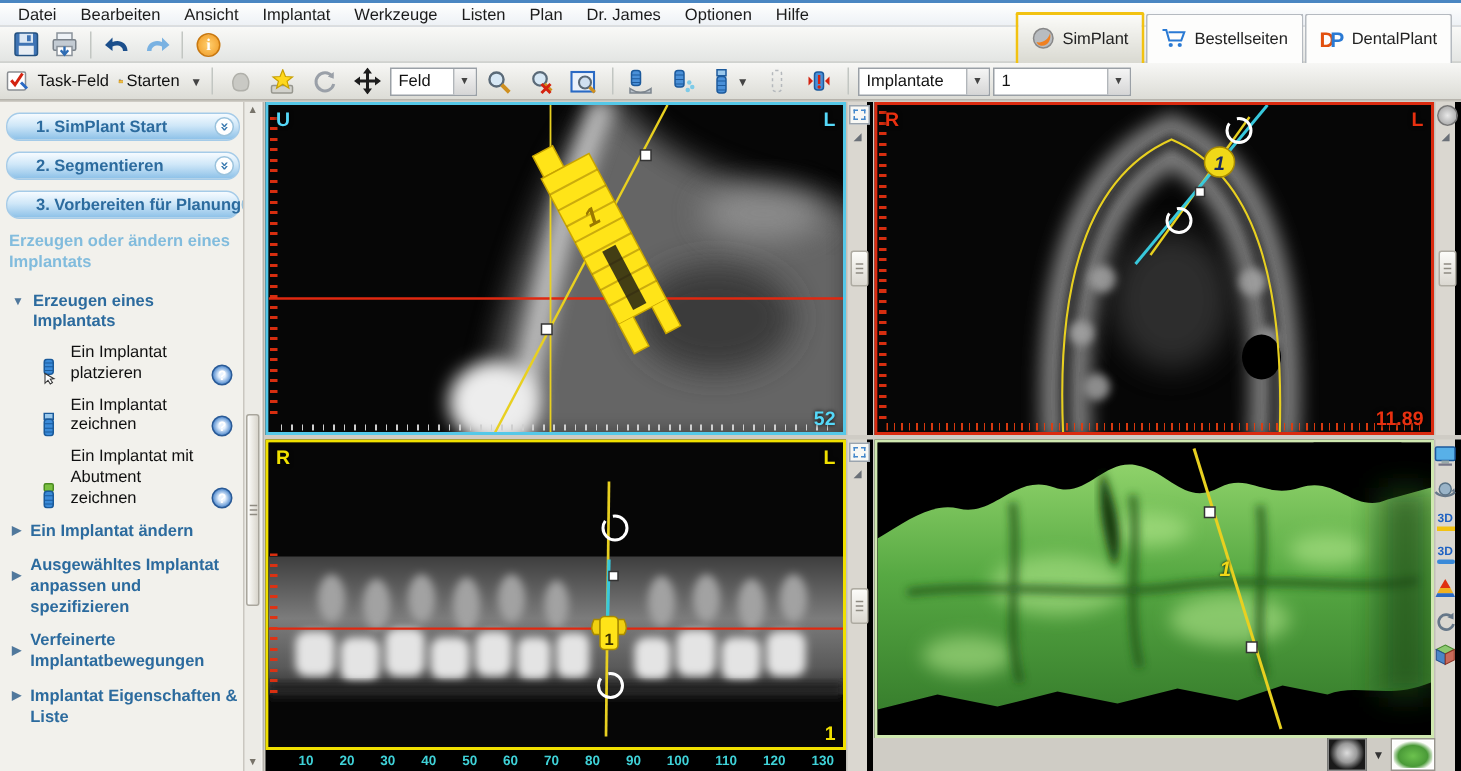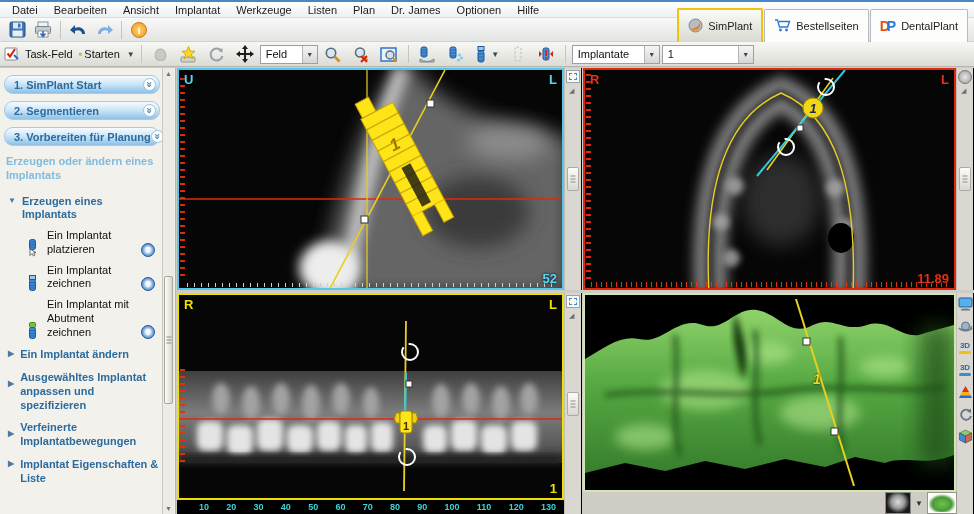--- a/index.html
+++ b/index.html
@@ -43,21 +43,21 @@
                 border-left:1px solid #b2b6ba; display:flex; align-items:center; justify-content:center;
                 font-size:7px; color:#444; }
   .drop-arrow { font-size:8px; color:#444; margin-left:3px; }
 
   
   .sidebar { position:absolute; left:0; top:68px; width:176px; height:446px;
              background:#f2f1ec; border-right:1px solid #b6b3ac; overflow:hidden; }
   .side-inner { position:absolute; left:0; top:0; width:163px; }
   .sec { margin:7px 3px 0 4px; height:19px; border-radius:9px;
          background:linear-gradient(#f6fbff 0%,#cfe7f8 45%,#8dc1e8 100%);
-         border:1px solid #a5cbe8; display:flex; align-items:center; padding:0 3px 0 9px; }
+         border:1px solid #a5cbe8; display:flex; align-items:center; padding:0 3px 0 19px; }
   .sec-label { font-size:11px; font-weight:bold; color:#2c6b9e; flex:1; white-space:nowrap; }
   .chev { width:13px; height:13px; border-radius:50%; background:#fff; border:1px solid #9bc3dd;
           color:#3a7ab0; display:flex; align-items:center; justify-content:center; flex:none; }
   .chev::before { content:"»"; font:bold 10px "DejaVu Sans",sans-serif; }
   .chev.down::before { transform:rotate(90deg); }
   .chev.up::before { transform:rotate(-90deg); }
   .group-title { margin:8px 6px 12px 6px; font-size:11px; font-weight:bold; color:#82bcdd; line-height:1.3; }
   .sub { display:flex; gap:6px; margin:9px 4px 0 8px; font-size:11px; font-weight:bold;
          color:#2c6b9e; line-height:1.25; align-items:flex-start; }
   .tri { color:#50789c; font-size:8px; margin-top:1px; flex:none; }
@@ -99,21 +99,21 @@
 
   .hgap { position:absolute; left:177px; top:290px; width:797px; height:3px; background:#cfccc5; }
 
   
   .bl-ruler { position:absolute; left:177px; top:500px; width:387px; height:14px; background:#000;
               display:flex; justify-content:space-between; align-items:center; padding:0 8px 0 22px; }
   .bl-ruler span { font:bold 9px "Liberation Sans",sans-serif; color:#3fd2d8; }
 
   
   .strip { position:absolute; width:18px; background:#dad7d0;
-           border-left:1px solid #c2bfb8; border-right:1px solid #000000; }
+           border-left:1px solid #c2bfb8; border-right:4px solid #000000; }
   .s1 { left:564px; top:68px; height:222px; } .s2 { left:956px; top:68px; height:222px; }
   .s3 { left:564px; top:293px; height:221px; } .s4 { left:956px; top:293px; height:221px; }
   .sel-btn { position:absolute; left:1px; top:2px; width:14px; height:13px; background:#f8f8f5;
              border:1px solid #9aa4ae; }
   .sel-btn::before { content:""; position:absolute; inset:2px; border:1px dashed #4488cc; }
   .mini-arrow { position:absolute; left:4px; top:19px; color:#6a7078; font-size:7px; }
   .grip { position:absolute; left:2px; top:50%; transform:translateY(-50%); width:12px; height:24px;
           background:linear-gradient(#fcfcf9,#dbd8d1); border:1px solid #aeaba2; border-radius:2px; }
   .circ-btn { position:absolute; left:1px; top:2px; width:14px; height:14px; border-radius:50%;
               background:radial-gradient(#e8e8e8,#9a9a9a); border:1px solid #777; }

